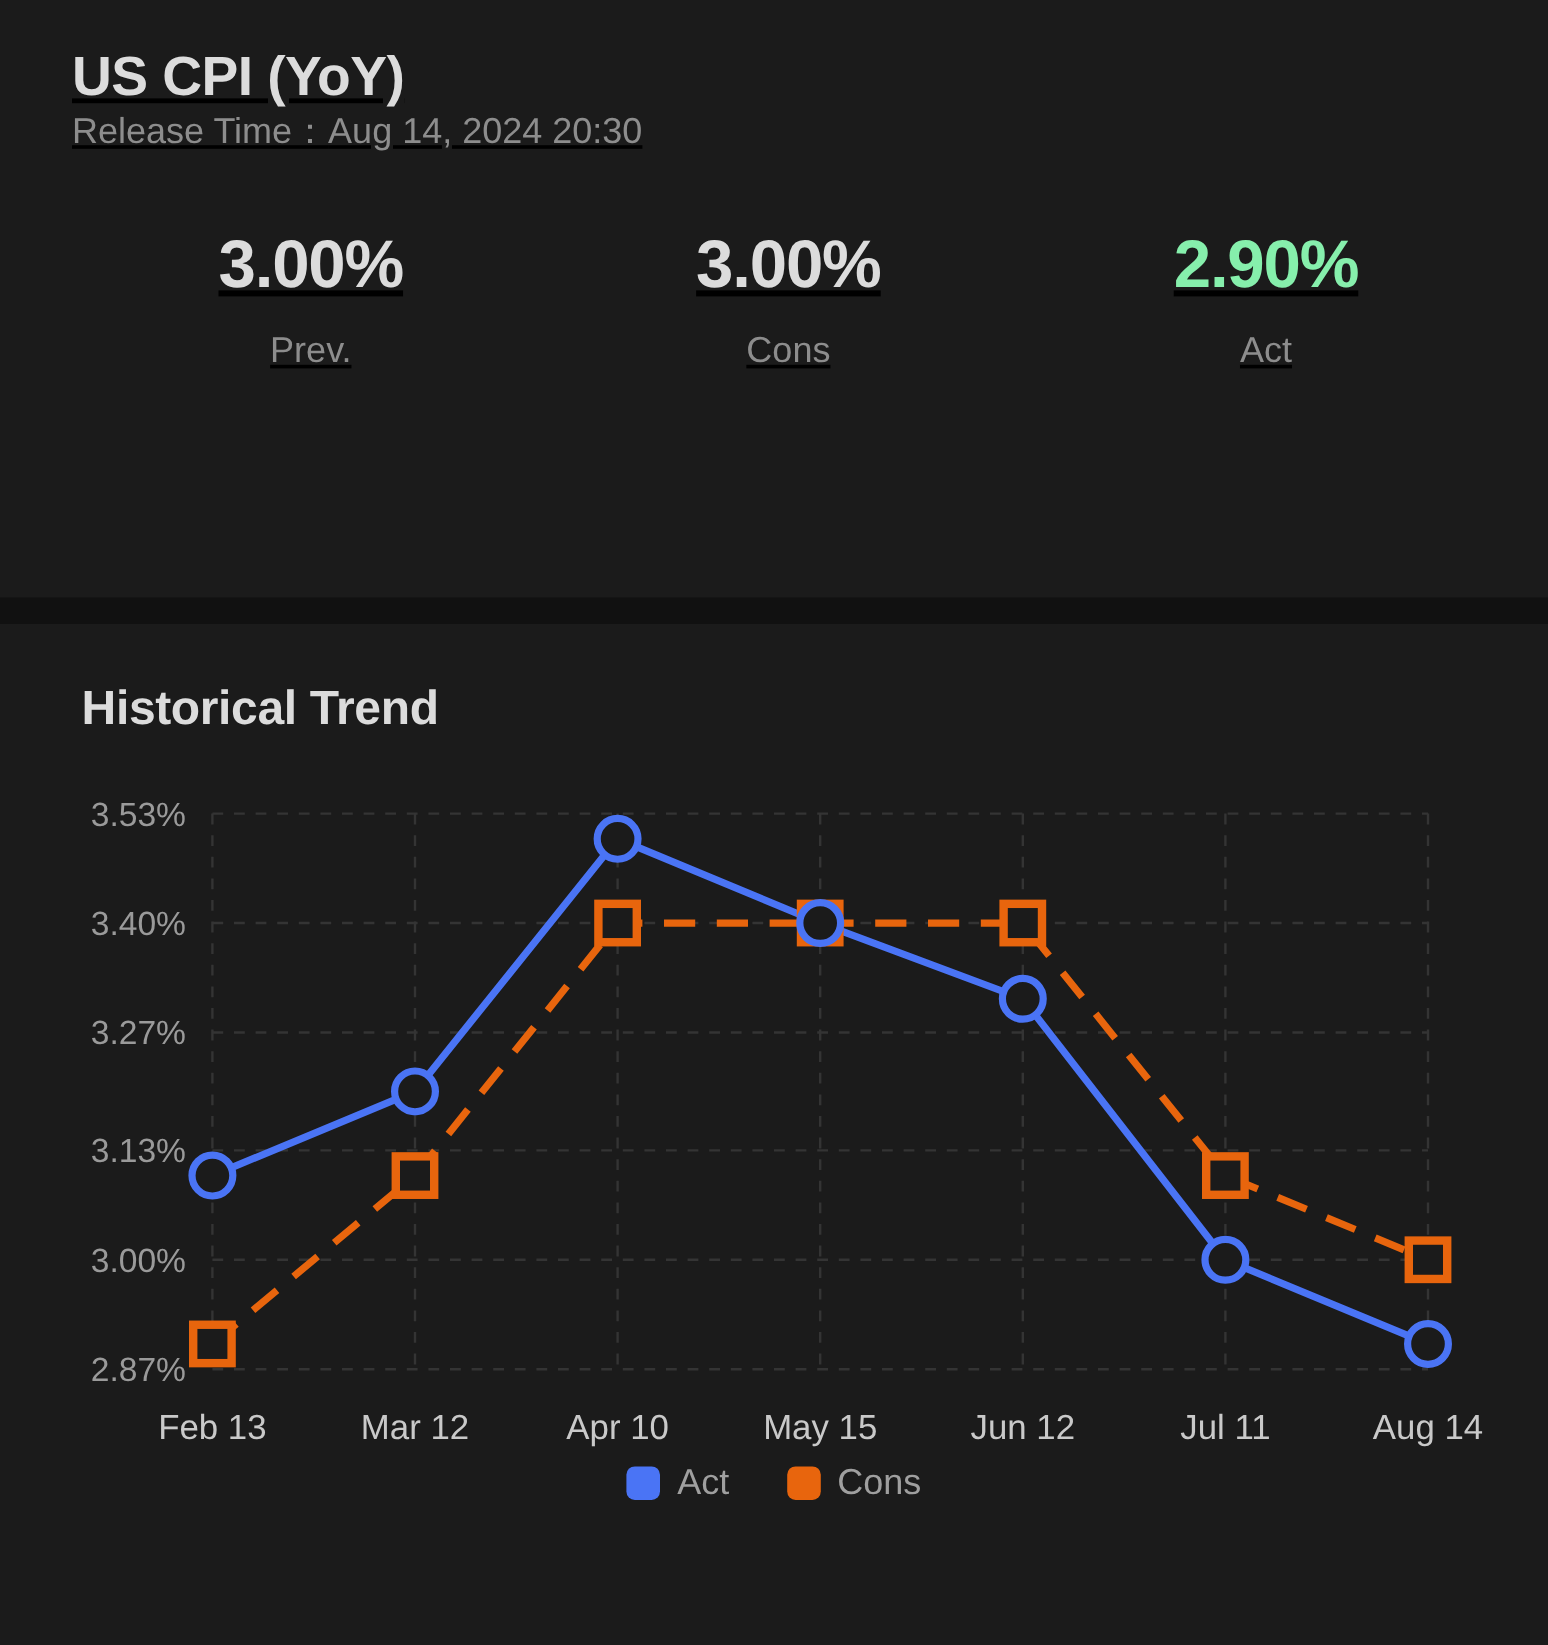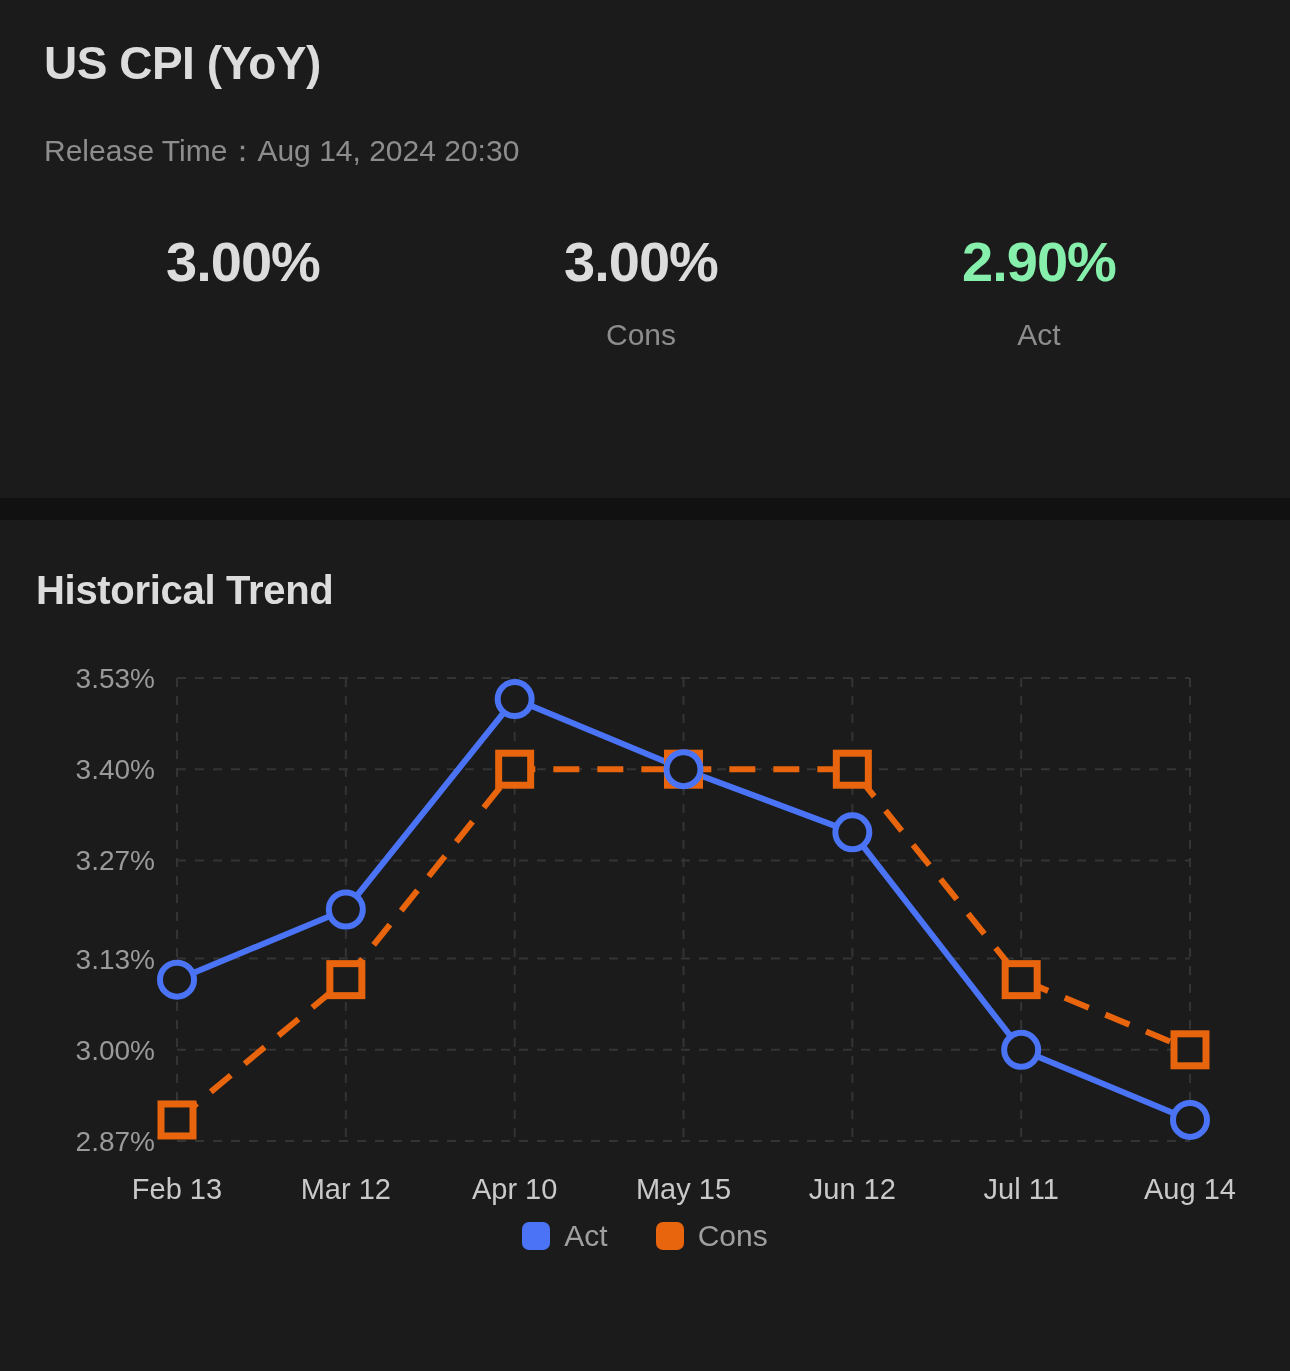--- a/index.html
+++ b/index.html
@@ -2,27 +2,27 @@
 <html><head>
 <meta charset="utf-8">
 <style>
   * { margin:0; padding:0; box-sizing:border-box; }
   html,body {
     width:1290px; height:1371px;
     background:#1b1b1b;
     font-family:"Liberation Sans", sans-serif;
     overflow:hidden;
   }
-  .card-top { padding:38px 48px 0 44px; background:#1b1b1b; height:498px; }
+  .card-top { padding:38px 48px 0 60px; background:#1b1b1b; height:498px;text-decoration:underline; }
   #event-title {
     font-size:46px; font-weight:bold; color:#dcdcdc;
     letter-spacing:-0.5px; line-height:1.1;
   }
   .release-row {
-    margin-top:42px; font-size:30px; color:#8d8d8d;
+    font-size:30px; color:#8d8d8d;
     white-space:nowrap;
   }
 
   .stats {
     display:flex; margin-top:62px; width:1194px;
   }
   .stat { flex:1; text-align:center; }
   .stat-value {
     font-size:56px; font-weight:bold; color:#dcdcdc;
     letter-spacing:-1px; line-height:1;
@@ -30,21 +30,21 @@
   .stat-value.accent { color:#86efac; }
   .stat-label {
     margin-top:28px; font-size:30px; color:#8d8d8d;
   }
 
   .section-sep { height:22px; background:#111111; width:100%; }
 
   .card-bottom { background:#1b1b1b; height:851px; padding:48px 0 0 0; position:relative; }
   #trend-title {
     font-size:40px; font-weight:bold; color:#dcdcdc;
-    padding-left:36px; letter-spacing:-0.3px;
+    padding-left:36px; letter-spacing:-0.3px;margin-left:32px;
   }
 
   .chart-wrap { position:relative; width:1184px; height:620px; margin-top:46px; }
   svg.chart { display:block; }
 
   .ytick { font-size:28px; fill:#9a9a9a; font-family:"Liberation Sans", sans-serif; }
   .xtick { font-size:29px; fill:#c9c9c9; font-family:"Liberation Sans", sans-serif; }
 
   .legend {
     position:absolute; left:0; top:560px; width:1290px;
@@ -58,20 +58,21 @@
 <body>
 
 <div class="card-top">
   <div id="event-title">US CPI (YoY)</div>
   <div class="release-row">
     <span>Release Time：</span><span>Aug 14, 2024 20:30</span>
   </div>
   <div class="stats">
     <div class="stat">
       <div class="stat-value">3.00%</div>
+      <div class="stat-label">Prev.</div>
     </div>
     <div class="stat">
       <div class="stat-value">3.00%</div>
       <div class="stat-label">Cons</div>
     </div>
     <div class="stat">
       <div class="stat-value accent">2.90%</div>
       <div class="stat-label">Act</div>
     </div>
   </div>

